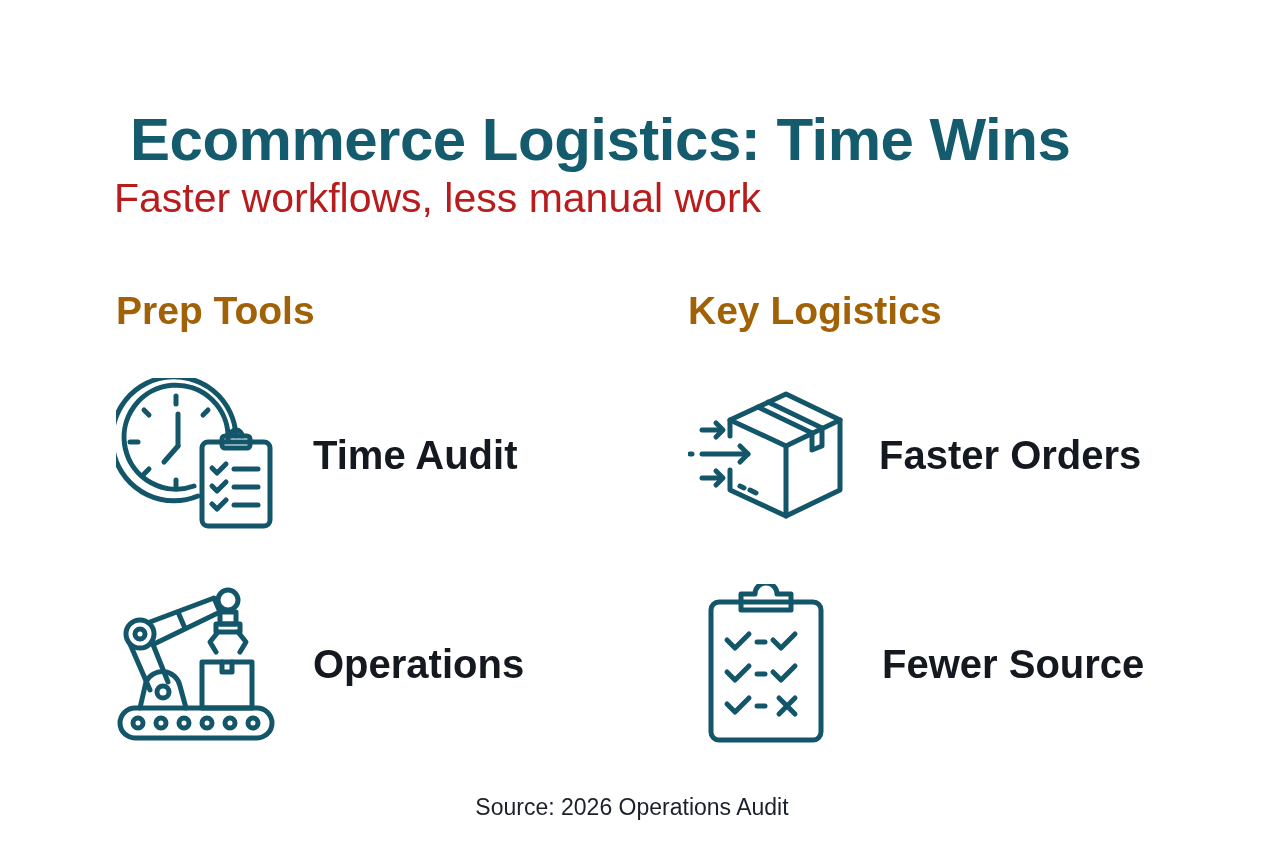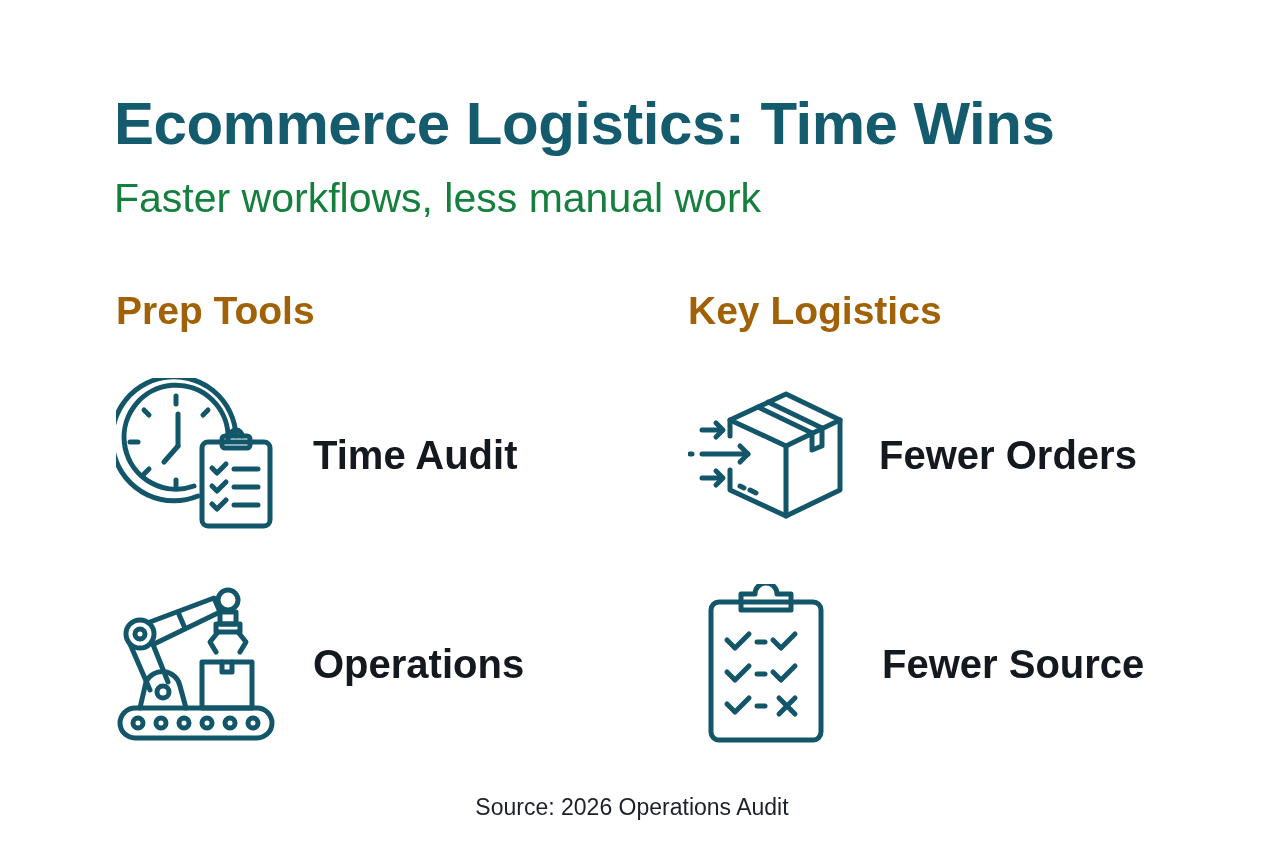--- a/index.html
+++ b/index.html
@@ -1,26 +1,26 @@
 <!DOCTYPE html>
 <html><head>
   <meta charset="utf-8">
   <style>
     html, body { margin: 0; padding: 0; }
     body {
       width: 1264px; height: 848px; background: #ffffff; position: relative; overflow: hidden;
       font-family: "Liberation Sans", "DejaVu Sans", sans-serif; color: #1c2230;
     }
     .title {
-      position: absolute; left: 114px; top: 88px; margin: 0;
+      position: absolute; left: 114px; top: 88px; margin: 16px;
       font-size: 60px; font-weight: 700; color: #135b6d; letter-spacing: -0.5px; line-height: 72px;
     }
     .subtitle {
       position: absolute; left: 114px; top: 170px; margin: 0;
-      font-size: 41px; font-weight: 400; color: #15803d; line-height: 56px;
+      font-size: 41px; font-weight: 400; color: #b91c1c; line-height: 56px;
     }
     .section-head {
       position: absolute; top: 285px; margin: 0;
       font-size: 39px; font-weight: 700; color: #a16207; line-height: 52px;
     }
     .item-label {
       position: absolute; font-size: 40px; color: #14181f; line-height: 50px; white-space: nowrap; font-weight: bold;
     }
     .icon { position: absolute; }
     .icon svg { display: block; }
@@ -122,21 +122,21 @@
     <line x1="98" y1="56" x2="98" y2="126"></line>
 
     <path d="M70 17 L124 43"></path>
     <path d="M80 12 L134 38"></path>
     <path d="M124 43 V60 L134 56 V38"></path>
 
     <line x1="52" y1="96" x2="56" y2="98"></line>
     <line x1="62" y1="100" x2="68" y2="103"></line>
   </svg>
 </div>
-<div class="item-label" style="left:879px; top:430px;">Fewer Orders</div>
+<div class="item-label" style="left:879px; top:430px;">Faster Orders</div>
 
 <div class="icon" style="left:707px; top:584px;">
   <svg width="118" height="160" viewBox="0 0 118 160" fill="none" stroke="#13566a" stroke-width="5" stroke-linecap="round" stroke-linejoin="round">
     <rect x="4" y="18" width="110" height="138" rx="8"></rect>
     <path d="M34 18 V10 H48 a11 11 0 0 1 22 0 H84 V26 H34 Z"></path>
 
     <path d="M20 56 l8 8 l14 -14"></path>
     <line x1="50" y1="58" x2="58" y2="58"></line>
     <path d="M66 56 l8 8 l14 -14"></path>
 

